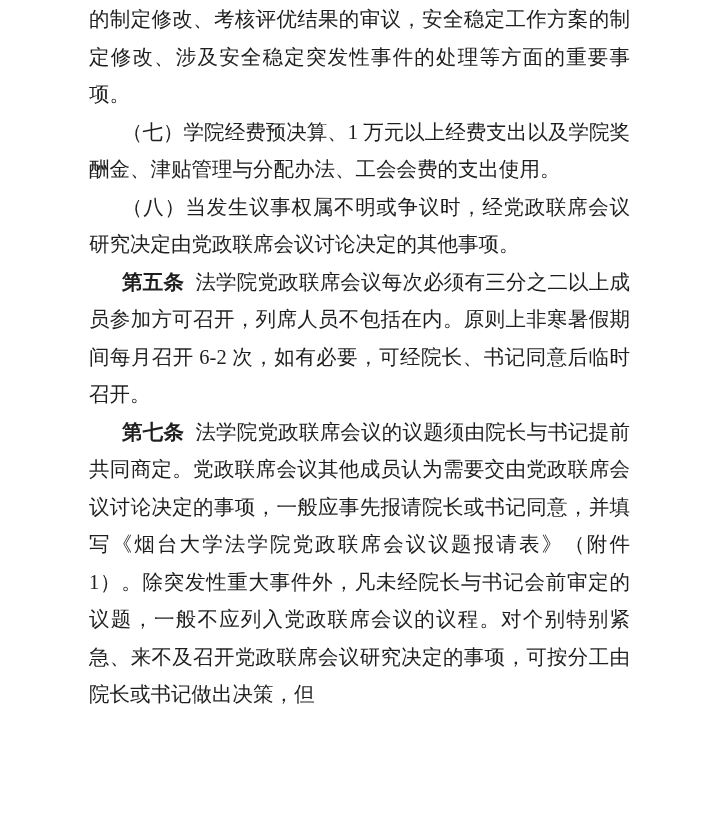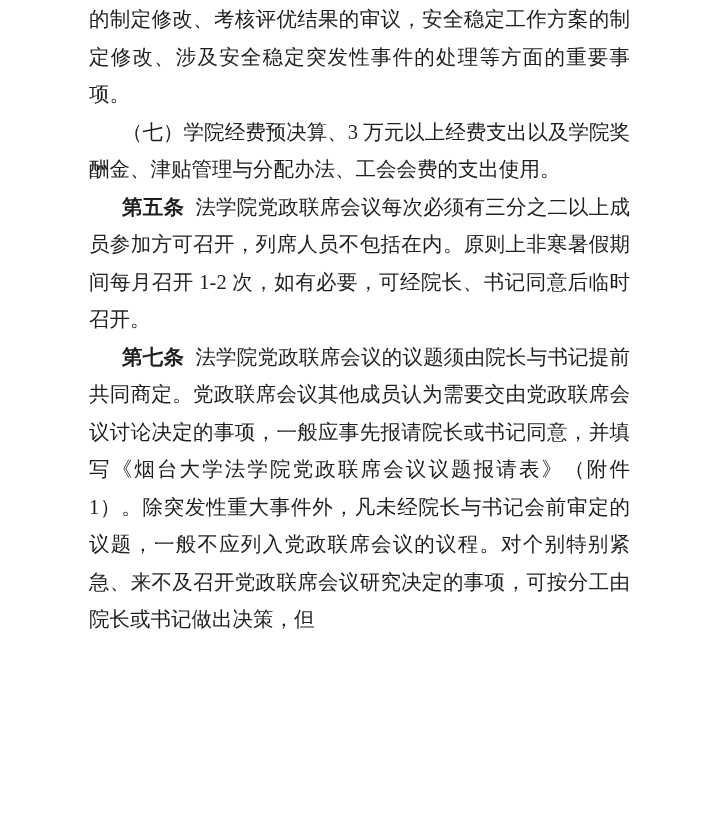--- a/index.html
+++ b/index.html
@@ -42,17 +42,18 @@
     margin-right: 0.55em;
     margin-top: 24px;
   }
 </style>
 </head>
 <body>
 
 <div class="page" style="background: rgb(255, 255, 255); color: rgb(30, 30, 30);">
   <div class="doc-body">
       <p class="para"><span>的制定修改、考核评优结果的审议，安全稳定工作方案的制定修改、涉及安全稳定突发性事件的处理等方面的重要事项。</span></p>
-      <p class="para indent"><span>（七）学院经费预决算、3 万元以上经费支出以及学院奖酬金、津贴管理与分配办法、工会会费的支出使用。</span></p>
-      <p class="para indent"><b class="article-number">第五条</b><span>法学院党政联席会议每次必须有三分之二以上成员参加方可召开，列席人员不包括在内。原则上非寒暑假期间每月召开 1-2 次，如有必要，可经院长、书记同意后临时召开。</span></p>
+      <p class="para indent"><span>（七）学院经费预决算、1 万元以上经费支出以及学院奖酬金、津贴管理与分配办法、工会会费的支出使用。</span></p>
+      <p class="para indent"><span>（八）当发生议事权属不明或争议时，经党政联席会议研究决定由党政联席会议讨论决定的其他事项。</span></p>
+      <p class="para indent"><b class="article-number">第五条</b><span>法学院党政联席会议每次必须有三分之二以上成员参加方可召开，列席人员不包括在内。原则上非寒暑假期间每月召开 6-2 次，如有必要，可经院长、书记同意后临时召开。</span></p>
       <p class="para indent"><b class="article-number">第七条</b><span>法学院党政联席会议的议题须由院长与书记提前共同商定。党政联席会议其他成员认为需要交由党政联席会议讨论决定的事项，一般应事先报请院长或书记同意，并填写《烟台大学法学院党政联席会议议题报请表》（附件 1）。除突发性重大事件外，凡未经院长与书记会前审定的议题，一般不应列入党政联席会议的议程。对个别特别紧急、来不及召开党政联席会议研究决定的事项，可按分工由院长或书记做出决策，但</span></p>
     </div>
 </div>
 
 </body></html>

